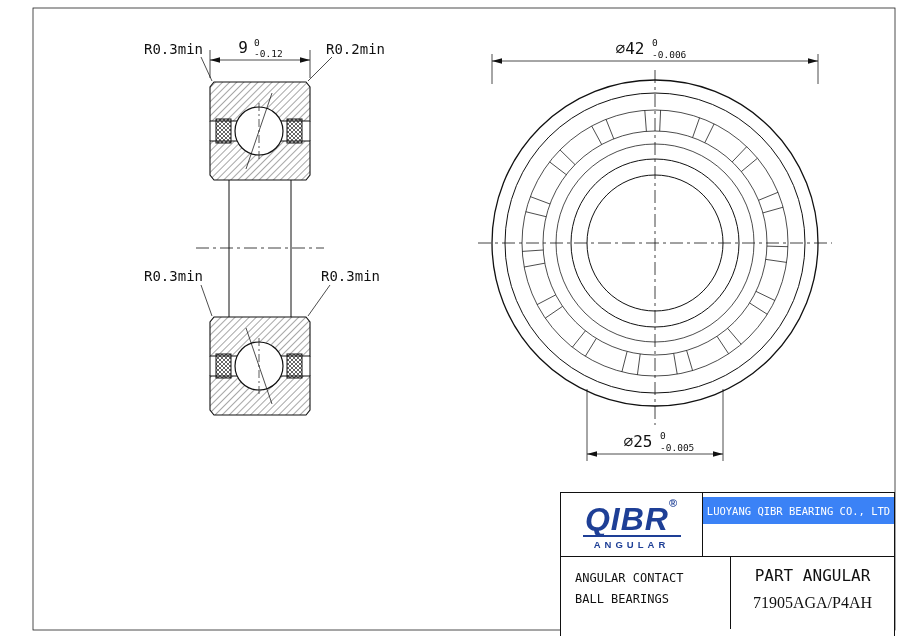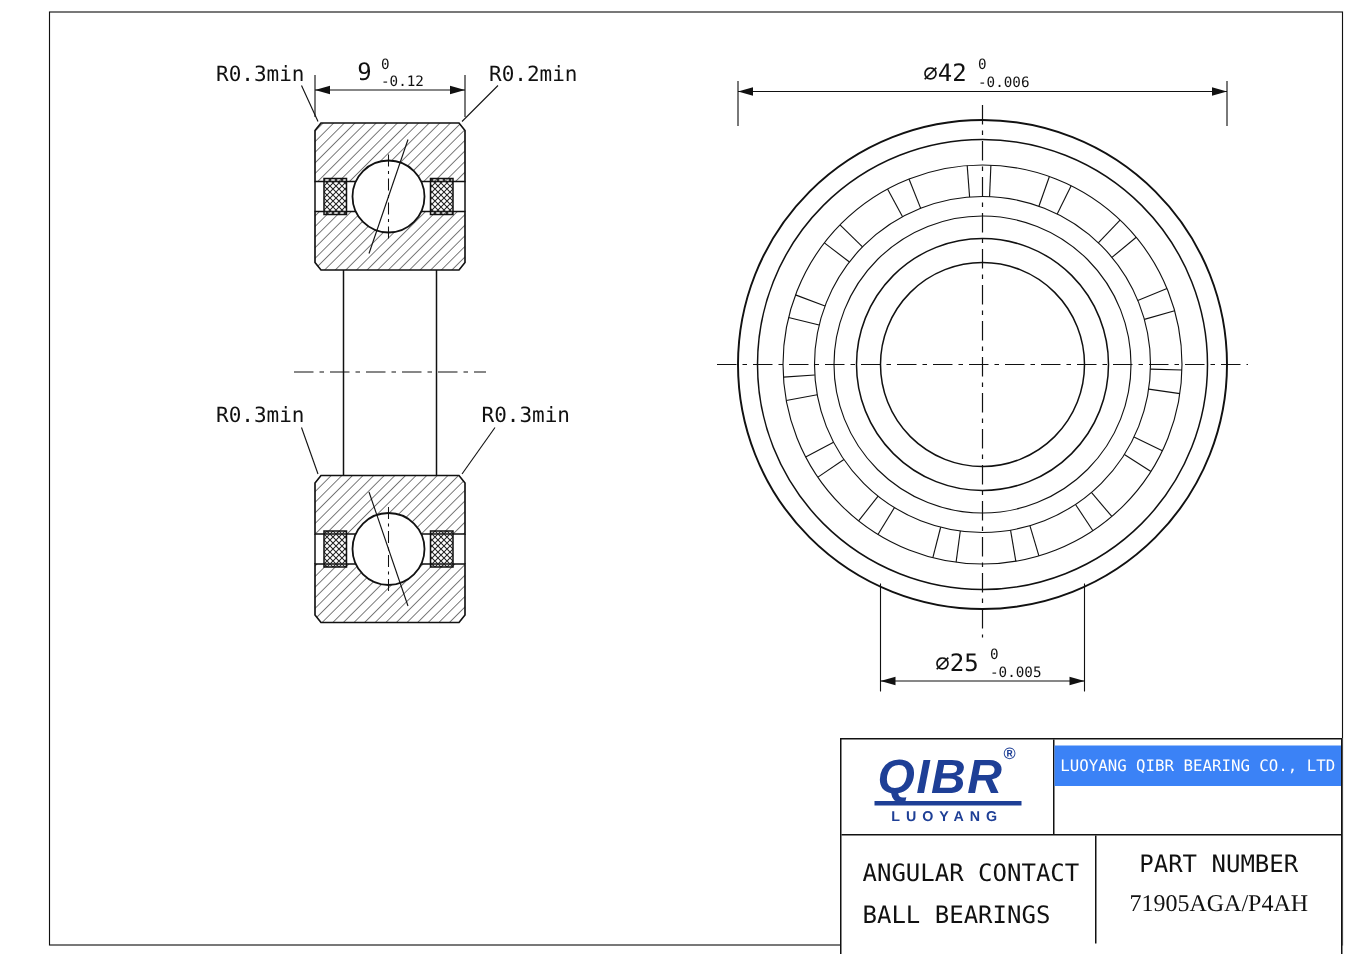--- a/index.html
+++ b/index.html
@@ -34,21 +34,21 @@
   .logo-rule{width:98px;height:2.5px;background:#1e3f96;margin:1px 0 2px 0;}
   .logo-sub{font-family:"Liberation Sans",sans-serif;font-weight:bold;font-size:9.5px;
             letter-spacing:4px;color:#1e3f96;}
   .tb-co{flex:1;display:flex;flex-direction:column;padding-top:4px;box-sizing:border-box;}
   .co-band{height:27px;background:#3b82f6;color:#fff;display:flex;align-items:center;
            justify-content:center;font-size:10.5px;white-space:nowrap;}
   .co-site{height:24px;border:1.6px solid #1e3f96;box-sizing:border-box;color:#111;
            display:flex;align-items:center;justify-content:center;font-size:11px;}
   .tb-bottom{height:72px;display:flex;box-sizing:border-box;}
   .tb-product{width:170px;border-right:1.6px solid #111;box-sizing:border-box;
-              padding:11px 0 0 14px;font-size:16px;line-height:1.75;color:#111;}
+              padding:11px 0 0 14px;font-size:12px;line-height:1.75;color:#111;}
   .tb-part{flex:1;text-align:center;padding-top:9px;font-size:16px;color:#111;}
   .tb-part .part-number{margin-top:9px;font-family:Liberation Serif, serif;}
 </style>
 </head>
 <body>
 
 <div class="page">
 
   <svg width="900" height="636" viewBox="0 0 900 636">
     <defs>
@@ -187,31 +187,31 @@
     </g>
   </svg>
 
   <div class="title-block">
     <div class="tb-top">
       <div class="tb-logo">
         <div class="logo-row">
           <span>QIBR</span><span class="logo-reg">®</span>
         </div>
         <div class="logo-rule"></div>
-        <div class="logo-sub">LUOYANG</div>
+        <div class="logo-sub">ANGULAR</div>
       </div>
       <div class="tb-co">
         <div class="co-band">LUOYANG QIBR BEARING CO., LTD</div>
       </div>
     </div>
     <div class="tb-bottom">
       <div class="tb-product">
         <div>ANGULAR CONTACT</div>
         <div>BALL BEARINGS</div>
       </div>
       <div class="tb-part">
-        <div>PART NUMBER</div>
+        <div>PART ANGULAR</div>
         <div class="part-number">71905AGA/P4AH</div>
       </div>
     </div>
   </div>
 
 </div>
 
 </body></html>

